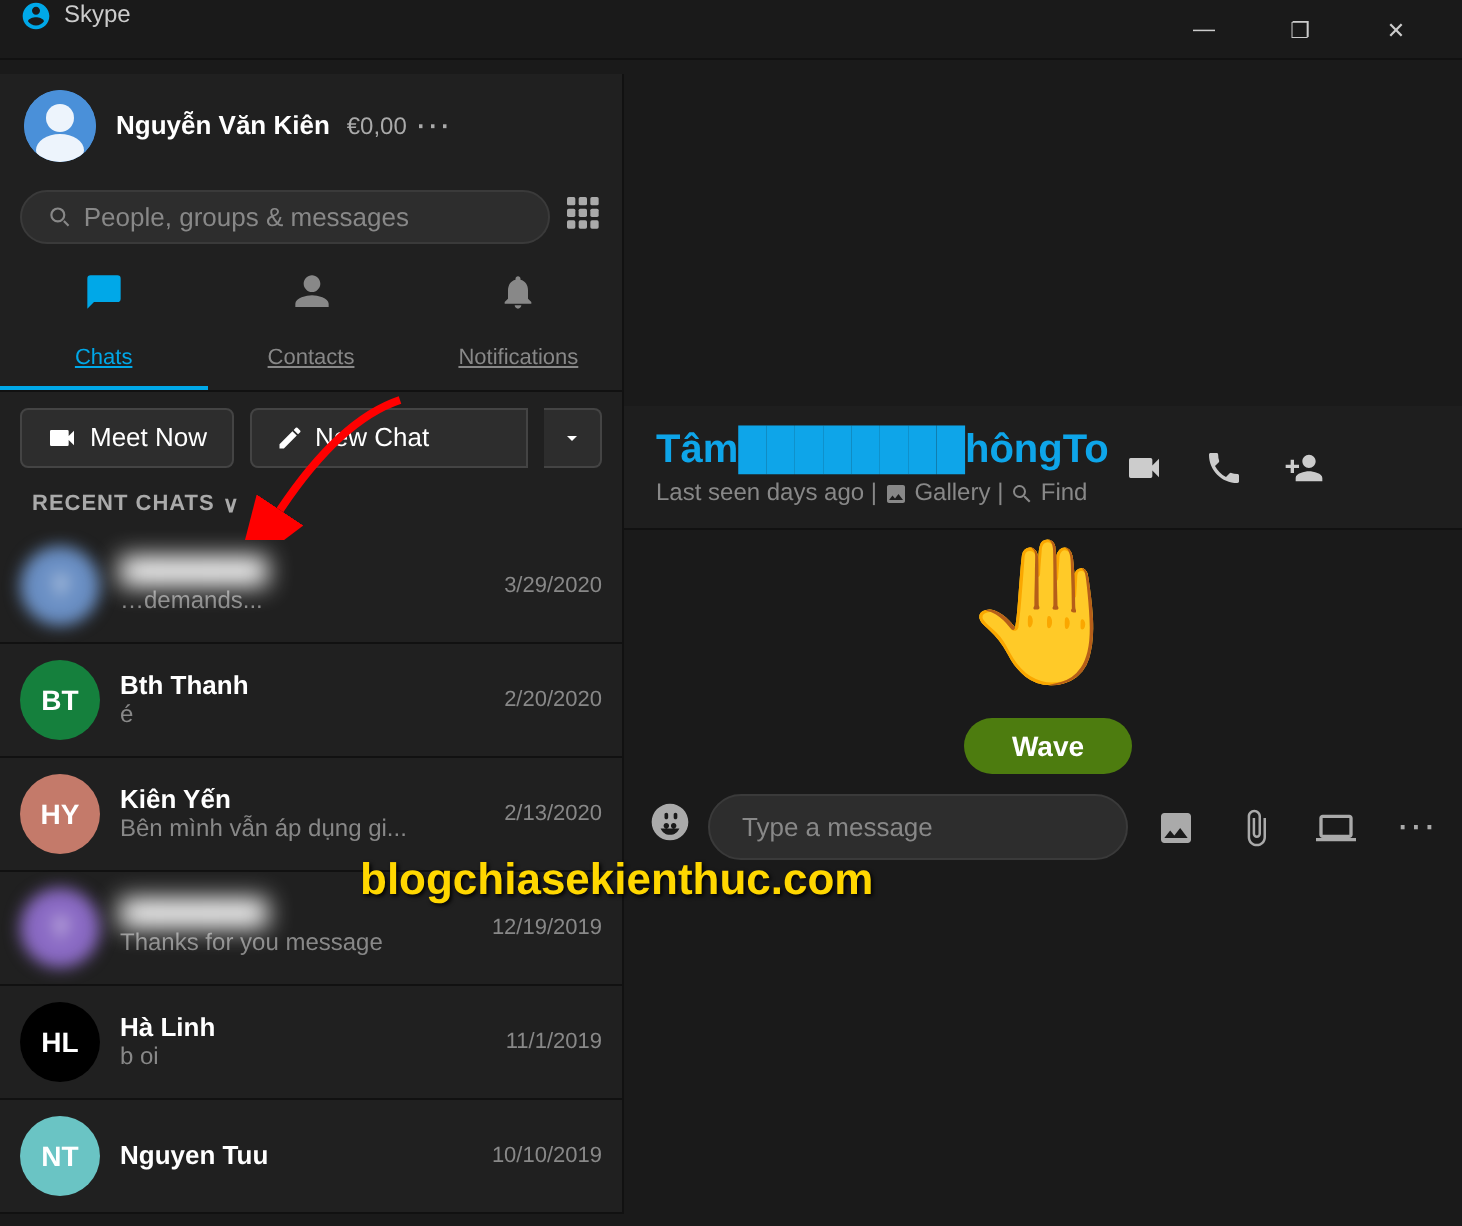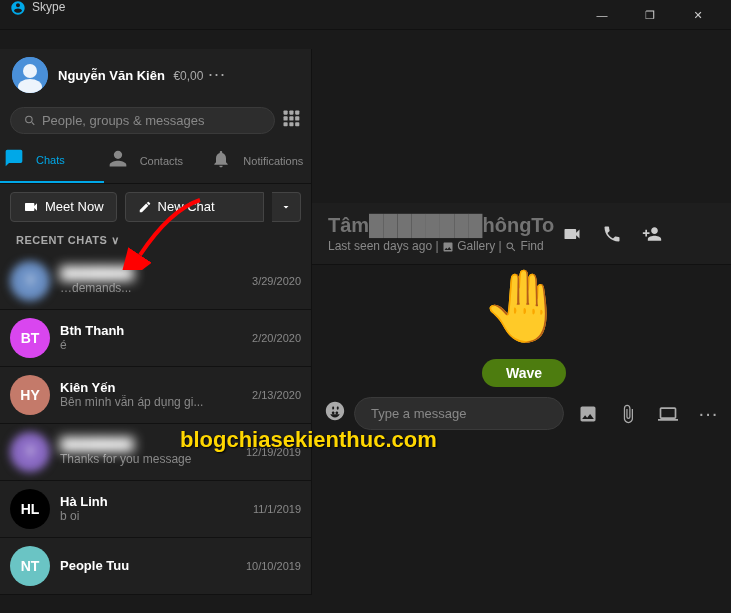--- a/index.html
+++ b/index.html
@@ -137,26 +137,28 @@
     }
 
     
     .nav-tabs {
       display: flex;
       border-bottom: 1px solid #111;
     }
     .nav-tab {
       flex: 1;
       display: flex;
+      flex-direction: column;
       align-items: center;
       padding: 8px 4px;
       cursor: pointer;
       color: #888;
       font-size: 11px;
       gap: 12px;
+      text-decoration: underline;
     }
     .nav-tab.active {
       color: #00a8e8;
       border-bottom: 2px solid #00a8e8;
     }
     .nav-tab .tab-icon {
       font-size: 18px;
     }
 
     
@@ -280,21 +282,21 @@
       background: #1e1e1e;
       padding: 10px 16px;
       display: flex;
       align-items: center;
       border-bottom: 1px solid #111;
       min-height: 62px;
     }
     .chat-header-name {
       font-size: 20px;
       font-weight: 700;
-      color: #737373;
+      color: #0ea5e9;
       flex: 1;
     }
     .chat-header-subtitle {
       font-size: 12px;
       color: #888;
       margin-top: 2px;
     }
     .header-actions {
       display: flex;
       gap: 4px;
@@ -506,21 +508,21 @@
     <div class="chat-avatar" style="background:#6a8fc4;filter:blur(4px)">
       ?
     </div>
     <div class="chat-info">
       <div class="chat-name blur-name" style="filter:blur(6px)">████████</div>
       <div class="chat-preview">…demands...</div>
     </div>
     <div class="chat-time">3/29/2020</div>
   </div>
         <div class="chat-item">
-    <div class="chat-avatar" style="background:#d946ef;">
+    <div class="chat-avatar" style="background:#15803d;">
       BT
     </div>
     <div class="chat-info">
       <div class="chat-name" style="">Bth Thanh</div>
       <div class="chat-preview">é</div>
     </div>
     <div class="chat-time">2/20/2020</div>
   </div>
         <div class="chat-item">
     <div class="chat-avatar" style="background:#c47a6a;">
@@ -550,21 +552,21 @@
       <div class="chat-name" style="">Hà Linh</div>
       <div class="chat-preview">b oi</div>
     </div>
     <div class="chat-time">11/1/2019</div>
   </div>
         <div class="chat-item">
     <div class="chat-avatar" style="background:#6ac4c4;">
       NT
     </div>
     <div class="chat-info">
-      <div class="chat-name" style="">People Tuu</div>
+      <div class="chat-name" style="">Nguyen Tuu</div>
       <div class="chat-preview"></div>
     </div>
     <div class="chat-time">10/10/2019</div>
   </div>
       </div>
 
   </div>
 
   <div class="main-content">
 

